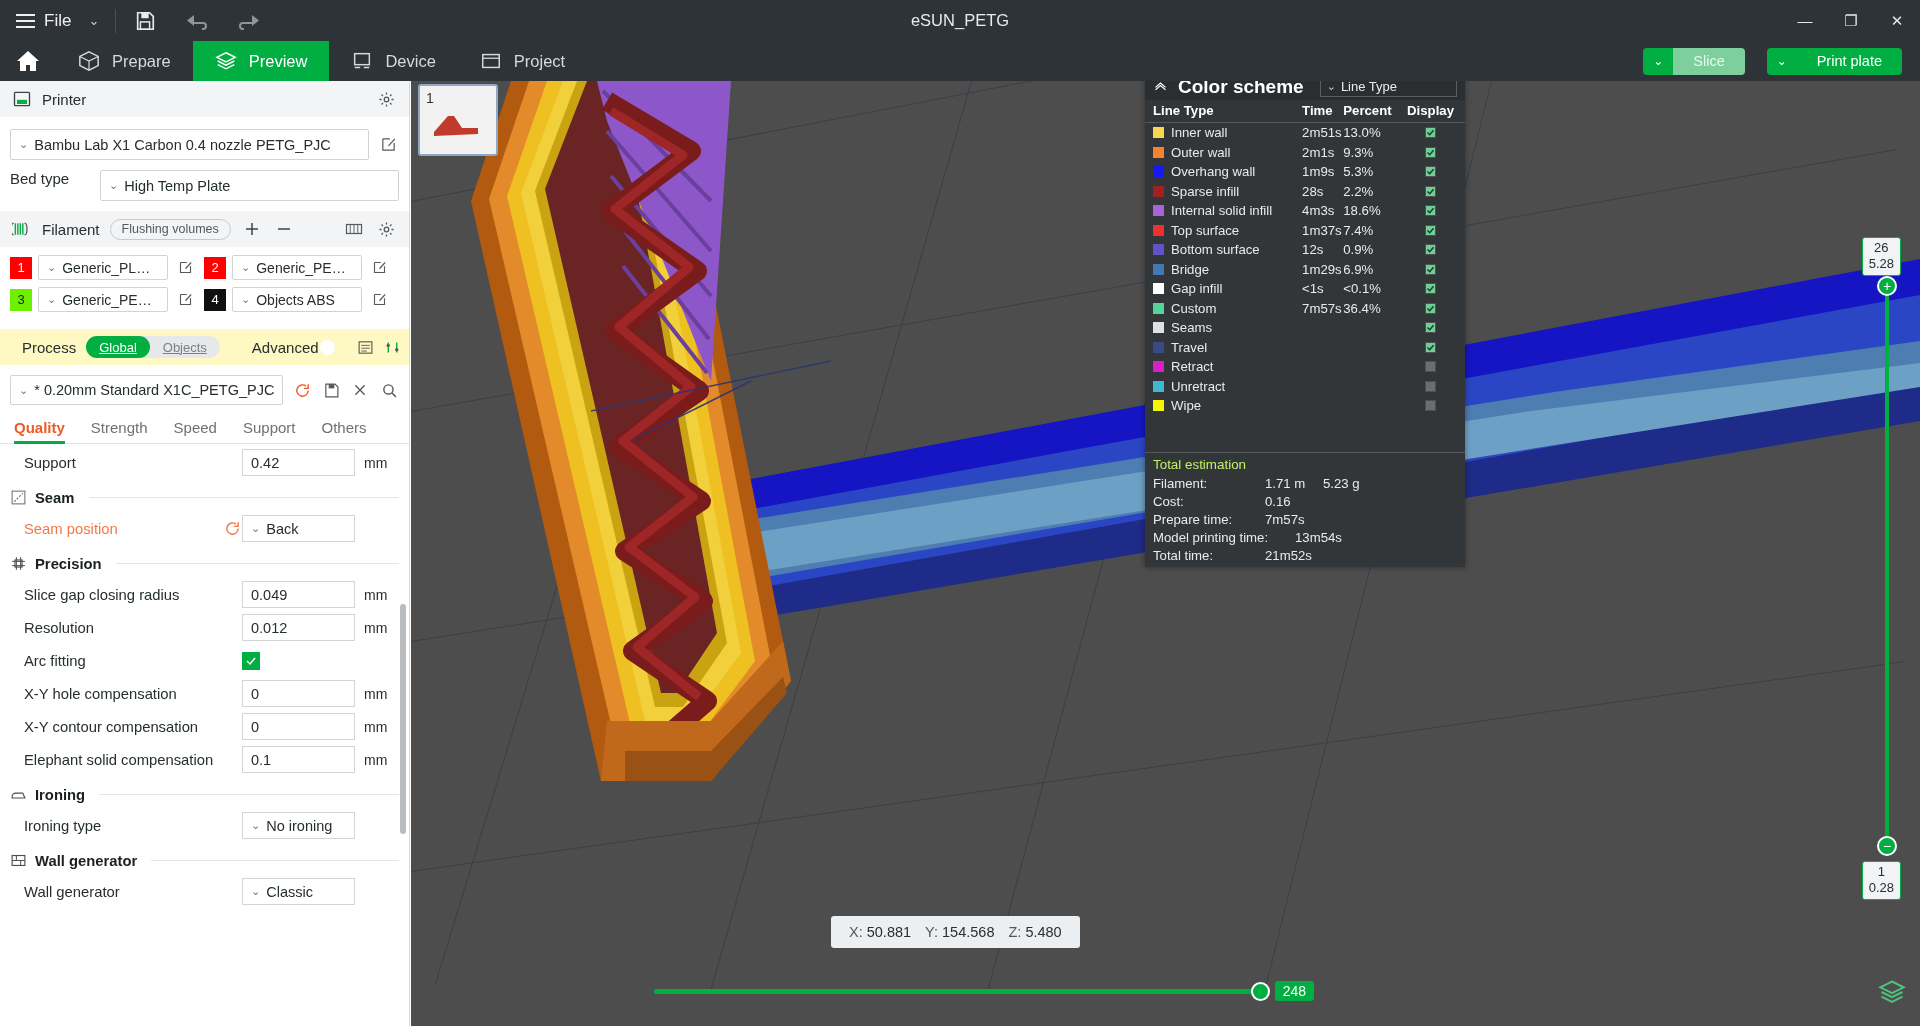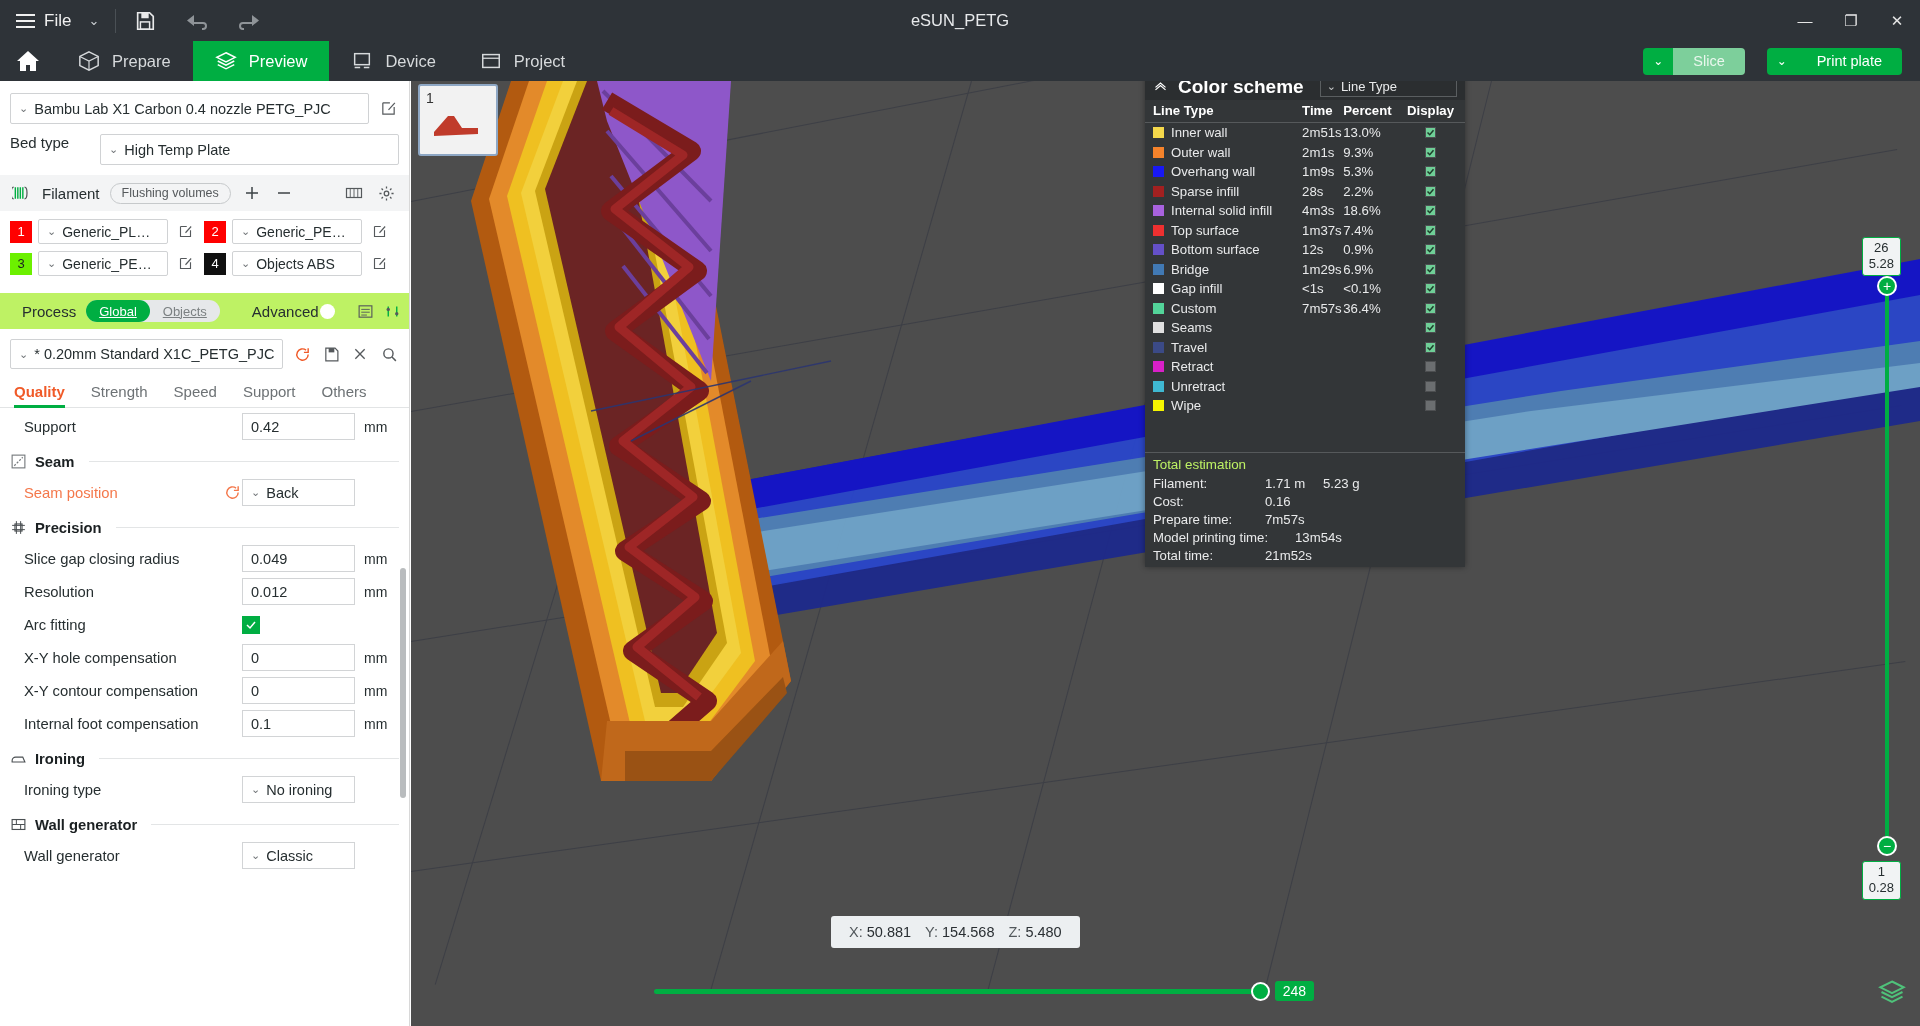--- a/index.html
+++ b/index.html
@@ -85,21 +85,21 @@
   }
   .icon-btn { width: 22px; height: 22px; display: flex; align-items: center; justify-content: center; }
   .filament-rows { padding: 8px 10px 10px 10px; }
   .fil-row { display: flex; gap: 8px; margin-bottom: 7px; }
   .fil-item { display: flex; align-items: center; gap: 6px; width: 186px; }
   .fil-num {
     width: 22px; height: 22px; display: flex; align-items: center; justify-content: center;
     color: #fff; font-size: 13px; flex: 0 0 auto;
   }
   .fil-item .combo { flex: 1; height: 25px; font-size: 14px; min-width: 0; }
-  .proc-head { height: 36px; background: #bef264; display: flex; align-items: center; padding: 0 12px; gap: 10px; }
+  .proc-head { height: 36px; background: #fef9c3; display: flex; align-items: center; padding: 0 12px; gap: 10px; }
   .seg { display: flex; background: #e6e8ea; border-radius: 11px; height: 22px; align-items: center; }
   .seg span { font-size: 13px; padding: 0 13px; height: 22px; display: flex; align-items: center; color: #7b8082; text-decoration: underline; }
   .seg span.on { background: #00ae42; color: #fff; border-radius: 11px; }
   .adv-label { font-size: 15px; color: #262e30; margin-left: 22px; }
   .toggle { width: 34px; height: 19px; border-radius: 10px; background: #00ae42; position: relative; margin-left: 8px; }
   .toggle:after { content: ""; position: absolute; right: 2px; top: 2px; width: 15px; height: 15px; border-radius: 50%; background: #fff; }
   .preset-row { padding: 10px; display: flex; align-items: center; gap: 9px; }
   .preset-row .combo { flex: 1; height: 30px; }
   .tabs {
     display: flex; gap: 26px; padding: 4px 14px 0 14px;
@@ -304,20 +304,34 @@
       <div class="split-gap"></div>
       <div class="split-btn">
         <div class="split-caret">⌄</div>
         <div class="split-main">Print plate</div>
       </div>
     </div>
   </div>
 
   <div class="left-panel">
 
+    <div class="sec-head">
+      <svg width="20" height="20" viewBox="0 0 24 24">
+          <rect x="3" y="4" width="18" height="16" rx="1" fill="none" stroke="#3c4245" stroke-width="1.6"></rect>
+          <rect x="6" y="13" width="12" height="5" fill="#00ae42"></rect>
+        </svg>
+      <span class="sec-title">Printer</span>
+      <span class="spacer"></span>
+      <span class="icon-btn">
+        <svg width="17" height="17" viewBox="0 0 24 24">
+            <circle cx="12" cy="12" r="3.2" fill="none" stroke="#55595c" stroke-width="1.8"></circle>
+            <path d="M12 2 v3 M12 19 v3 M2 12 h3 M19 12 h3 M5 5 l2 2 M17 17 l2 2 M19 5 l-2 2 M7 17 l-2 2" stroke="#55595c" stroke-width="1.8"></path>
+          </svg>
+      </span>
+    </div>
     <div class="printer-row">
       <div class="combo">
         <span class="caret">⌄</span>
         <span class="cv">Bambu Lab X1 Carbon 0.4 nozzle PETG_PJC</span>
       </div>
       <span class="icon-btn">
         <svg width="17" height="17" viewBox="0 0 24 24">
             <path d="M4 4 h10 M4 4 v16 h16 V10" fill="none" stroke="#55595c" stroke-width="1.7"></path>
             <path d="M12 14 L21 4" stroke="#55595c" stroke-width="1.7"></path>
           </svg>
@@ -551,21 +565,21 @@
         <span class="slabel">X-Y hole compensation</span>
         <span class="sfield">0</span>
         <span class="sunit">mm</span>
       </div>
       <div class="srow">
         <span class="slabel">X-Y contour compensation</span>
         <span class="sfield">0</span>
         <span class="sunit">mm</span>
       </div>
       <div class="srow">
-        <span class="slabel">Internal foot compensation</span>
+        <span class="slabel">Elephant solid compensation</span>
         <span class="sfield">0.1</span>
         <span class="sunit">mm</span>
       </div>
 
       <div class="ghead">
         <svg width="17" height="17" viewBox="0 0 24 24">
             <path d="M3 17 h18 l-3-7 H8 a5 5 0 0 0-5 5 z" fill="none" stroke="#4a4f52" stroke-width="1.6"></path>
           </svg>
         <span class="gt">Ironing</span>
         <span class="gline"></span>

